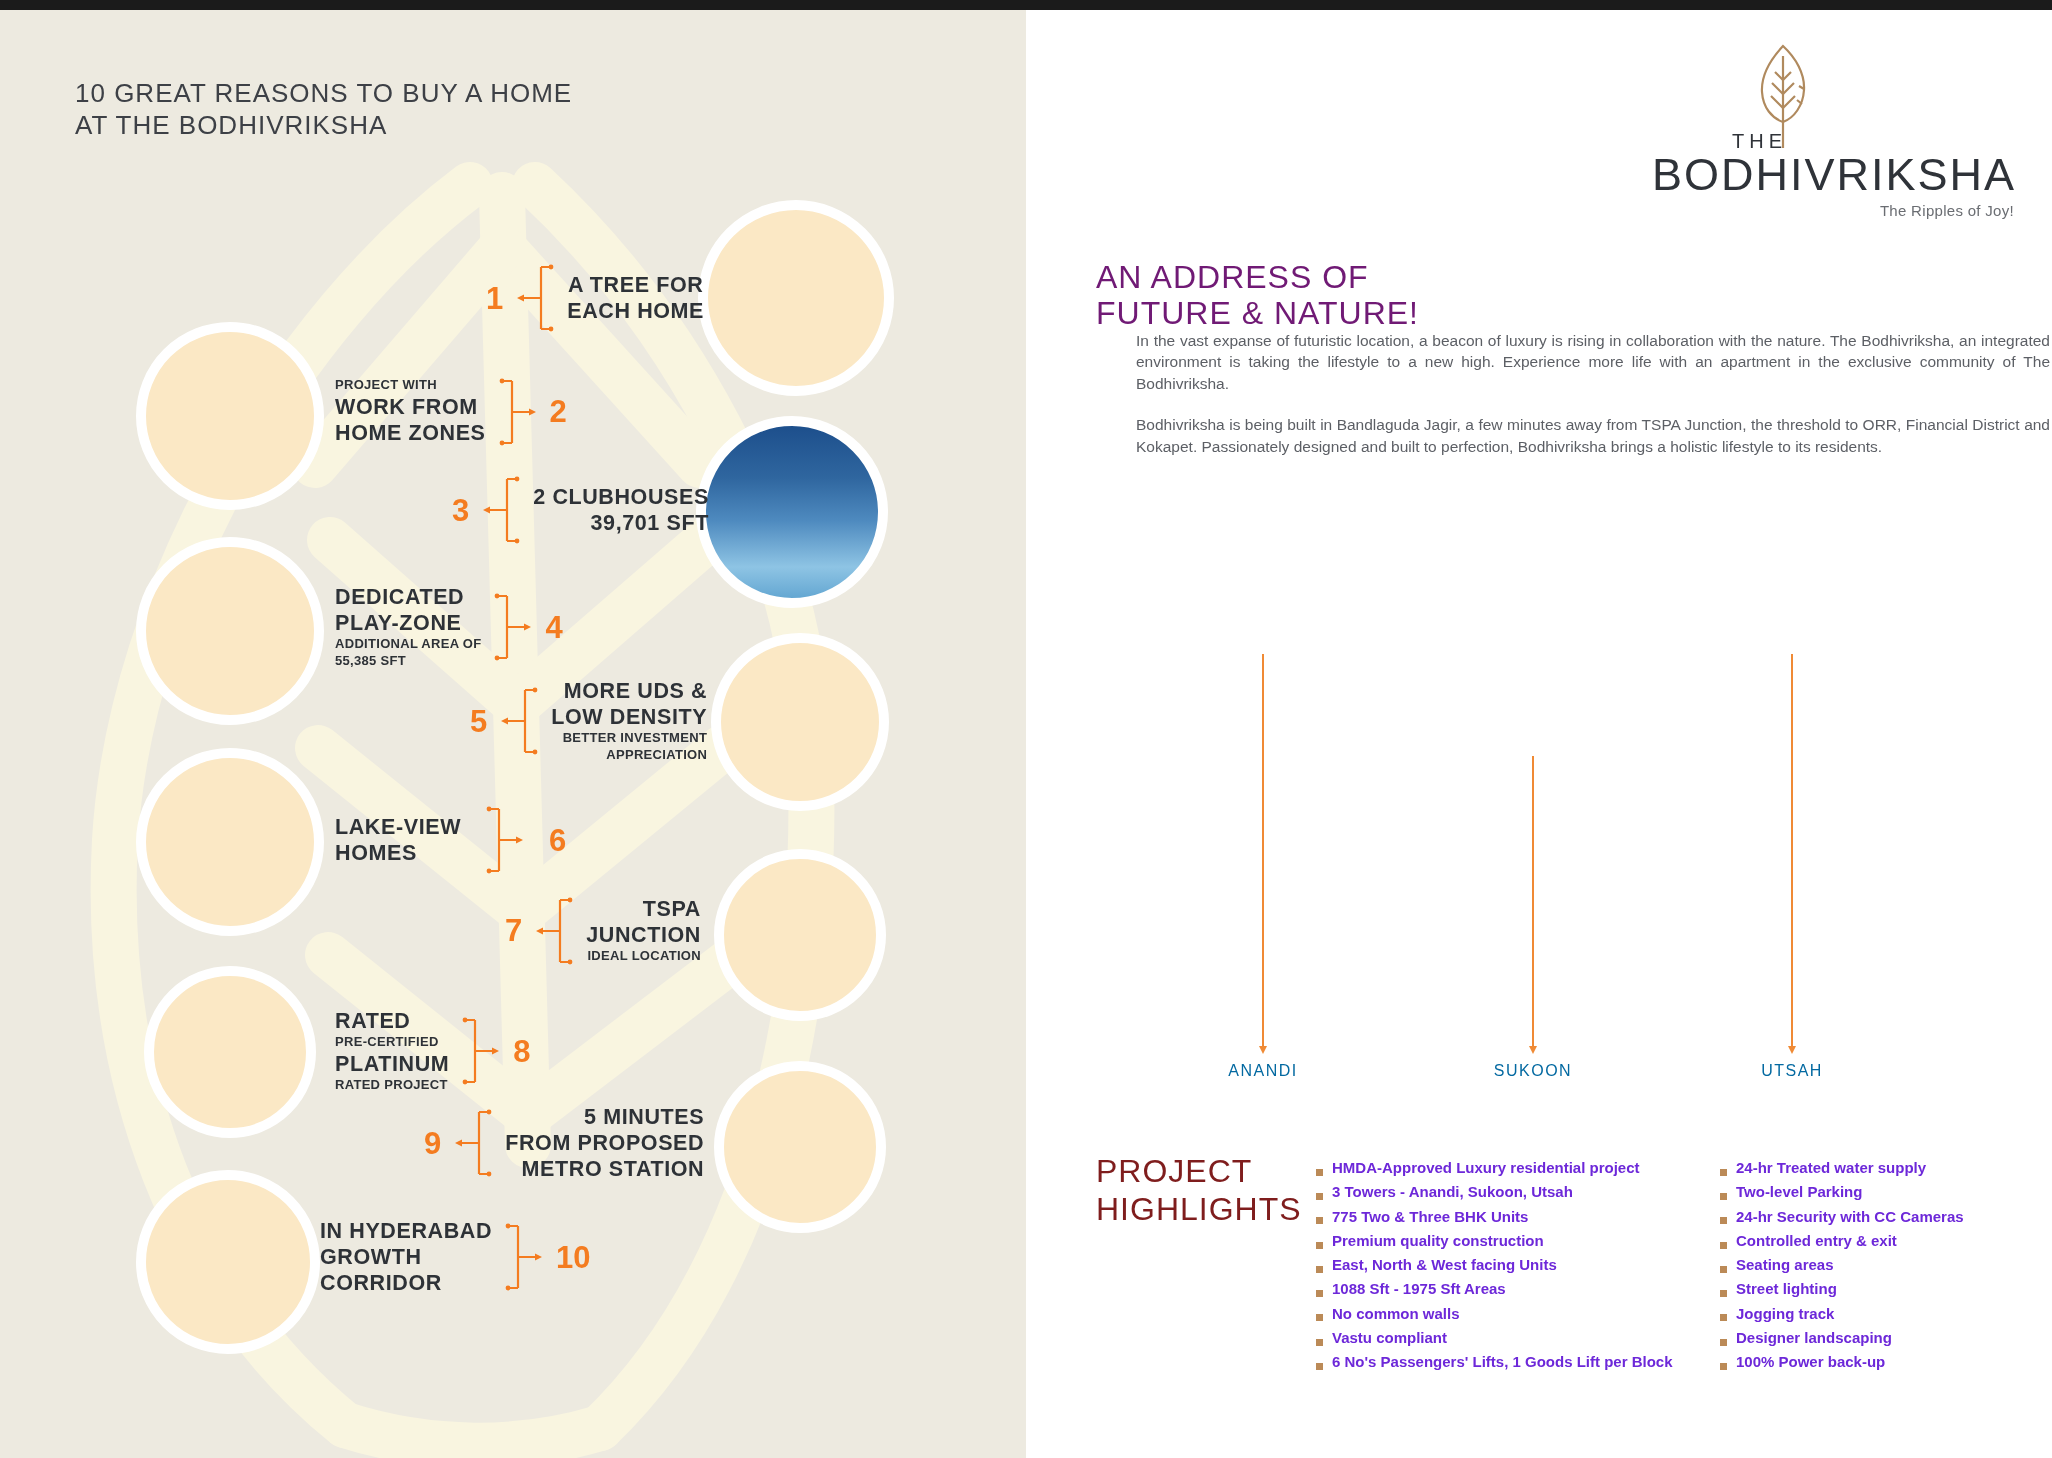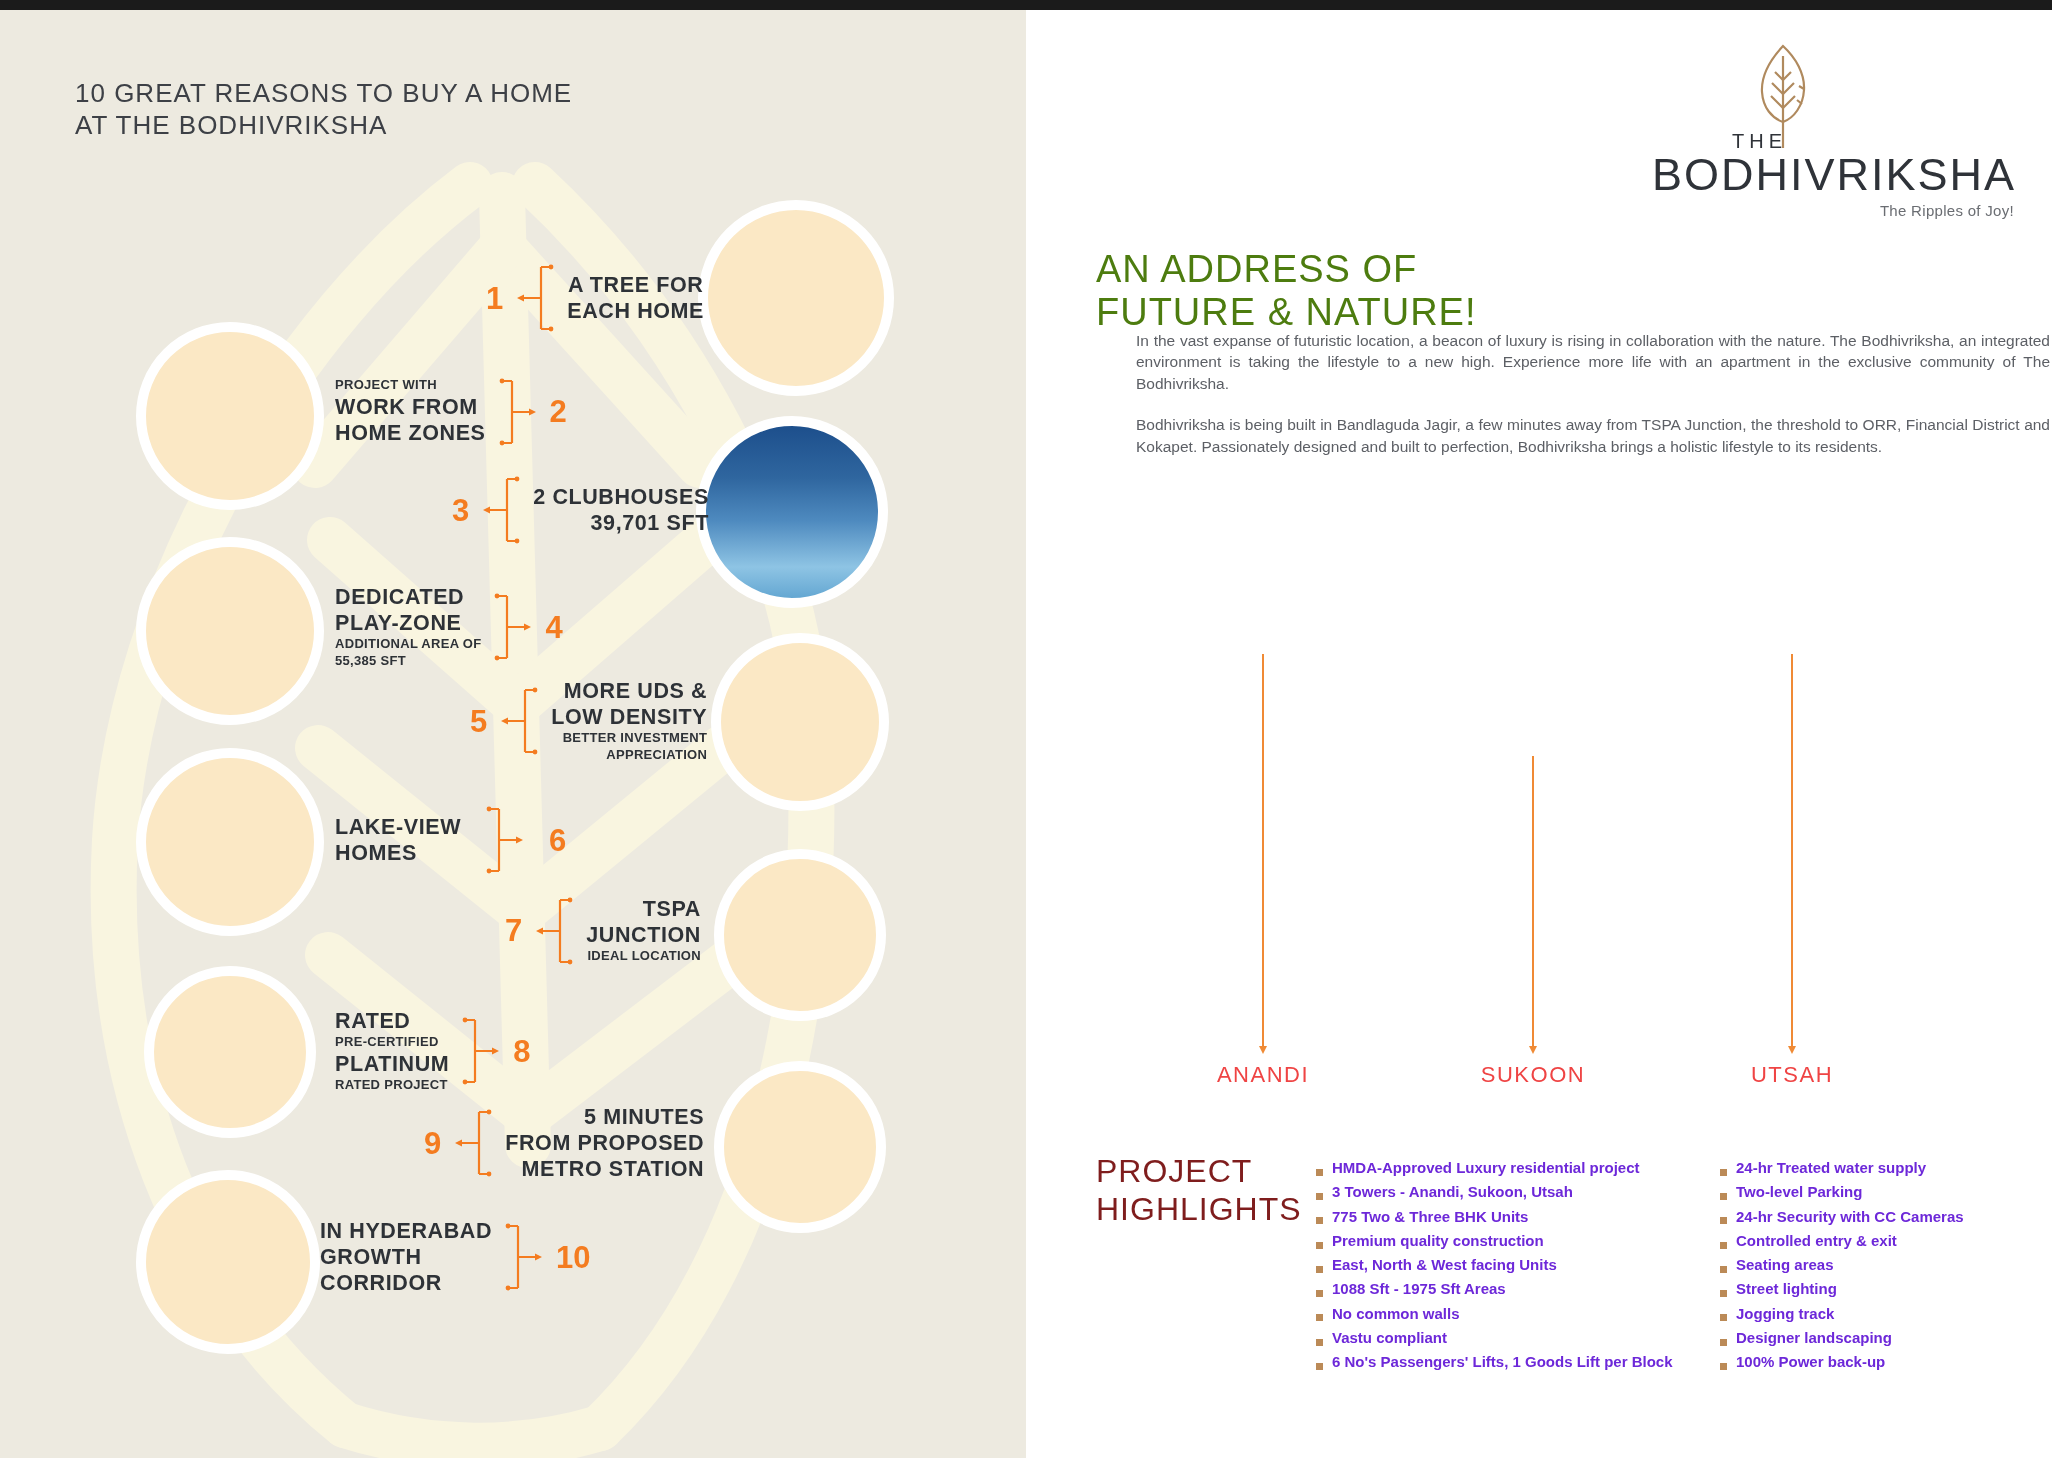--- a/index.html
+++ b/index.html
@@ -40,32 +40,32 @@
   
   .right-panel{position:absolute;left:1026px;top:0;width:1026px;height:1458px;background:#ffffff;}
 
   .logo{position:absolute;left:626px;top:42px;width:362px;height:190px;}
   .logo-leaf{position:absolute;left:104px;top:0;}
   .logo-the{position:absolute;left:80px;top:88px;font-size:20px;letter-spacing:5px;font-weight:500;color:#2f3339;}
   .logo-name{position:absolute;left:0;top:110px;font-size:45px;font-weight:400;letter-spacing:2px;
              color:#2f3339;white-space:nowrap;line-height:1;}
   .logo-tag{position:absolute;right:0;top:160px;font-size:15px;color:#6a6d72;letter-spacing:.3px;}
 
-  .heading{position:absolute;left:70px;top:248px;font-size:38px;font-weight:300;letter-spacing:1px;
-           color:#4d7c0f;line-height:1.12;}
+  .heading{position:absolute;left:70px;top:260px;font-size:32px;font-weight:300;letter-spacing:1px;
+           color:#701a75;line-height:1.12;}
   .paras{position:absolute;left:70px;top:330px;width:914px;margin-left:40px;}
   .paras p{margin:0 0 20px 0;font-size:15.5px;line-height:1.38;color:#5c5f65;text-align:justify;}
 
   .tower{position:absolute;display:flex;flex-direction:column;align-items:center;width:140px;}
   .t0{left:167px;top:654px;} .t1{left:437px;top:756px;} .t2{left:696px;top:654px;}
   .tline{width:2px;background:#f08a35;}
   .t0 .tline{height:392px;} .t1 .tline{height:290px;} .t2 .tline{height:392px;}
   .tarrow{width:0;height:0;border-left:4px solid transparent;border-right:4px solid transparent;
           border-top:8px solid #f08a35;}
-  .tlabel{margin-top:8px;font-size:22px;letter-spacing:1.5px;color:#ef4444;font-weight:500;}
+  .tlabel{margin-top:8px;font-size:16px;letter-spacing:1.5px;color:#0369a1;font-weight:500;}
 
   .hl-title{position:absolute;left:70px;top:1152px;font-size:32px;font-weight:400;letter-spacing:1px;
             color:#7f1d1d;line-height:1.2;}
   .hl-col{position:absolute;top:1160px;list-style:none;margin:0;padding:0;}
   .hl-col1{left:290px;width:400px;} .hl-col2{left:694px;width:330px;}
   .hl-col li{display:flex;align-items:flex-end;margin-bottom:8.5px;font-size:15px;font-weight:700;
              color:#6d28d9;line-height:1.05;}
   .sq{width:7px;height:7px;background:#bb8a57;margin:3px 9px 0 0;flex:none;}
 </style>
 </head>

